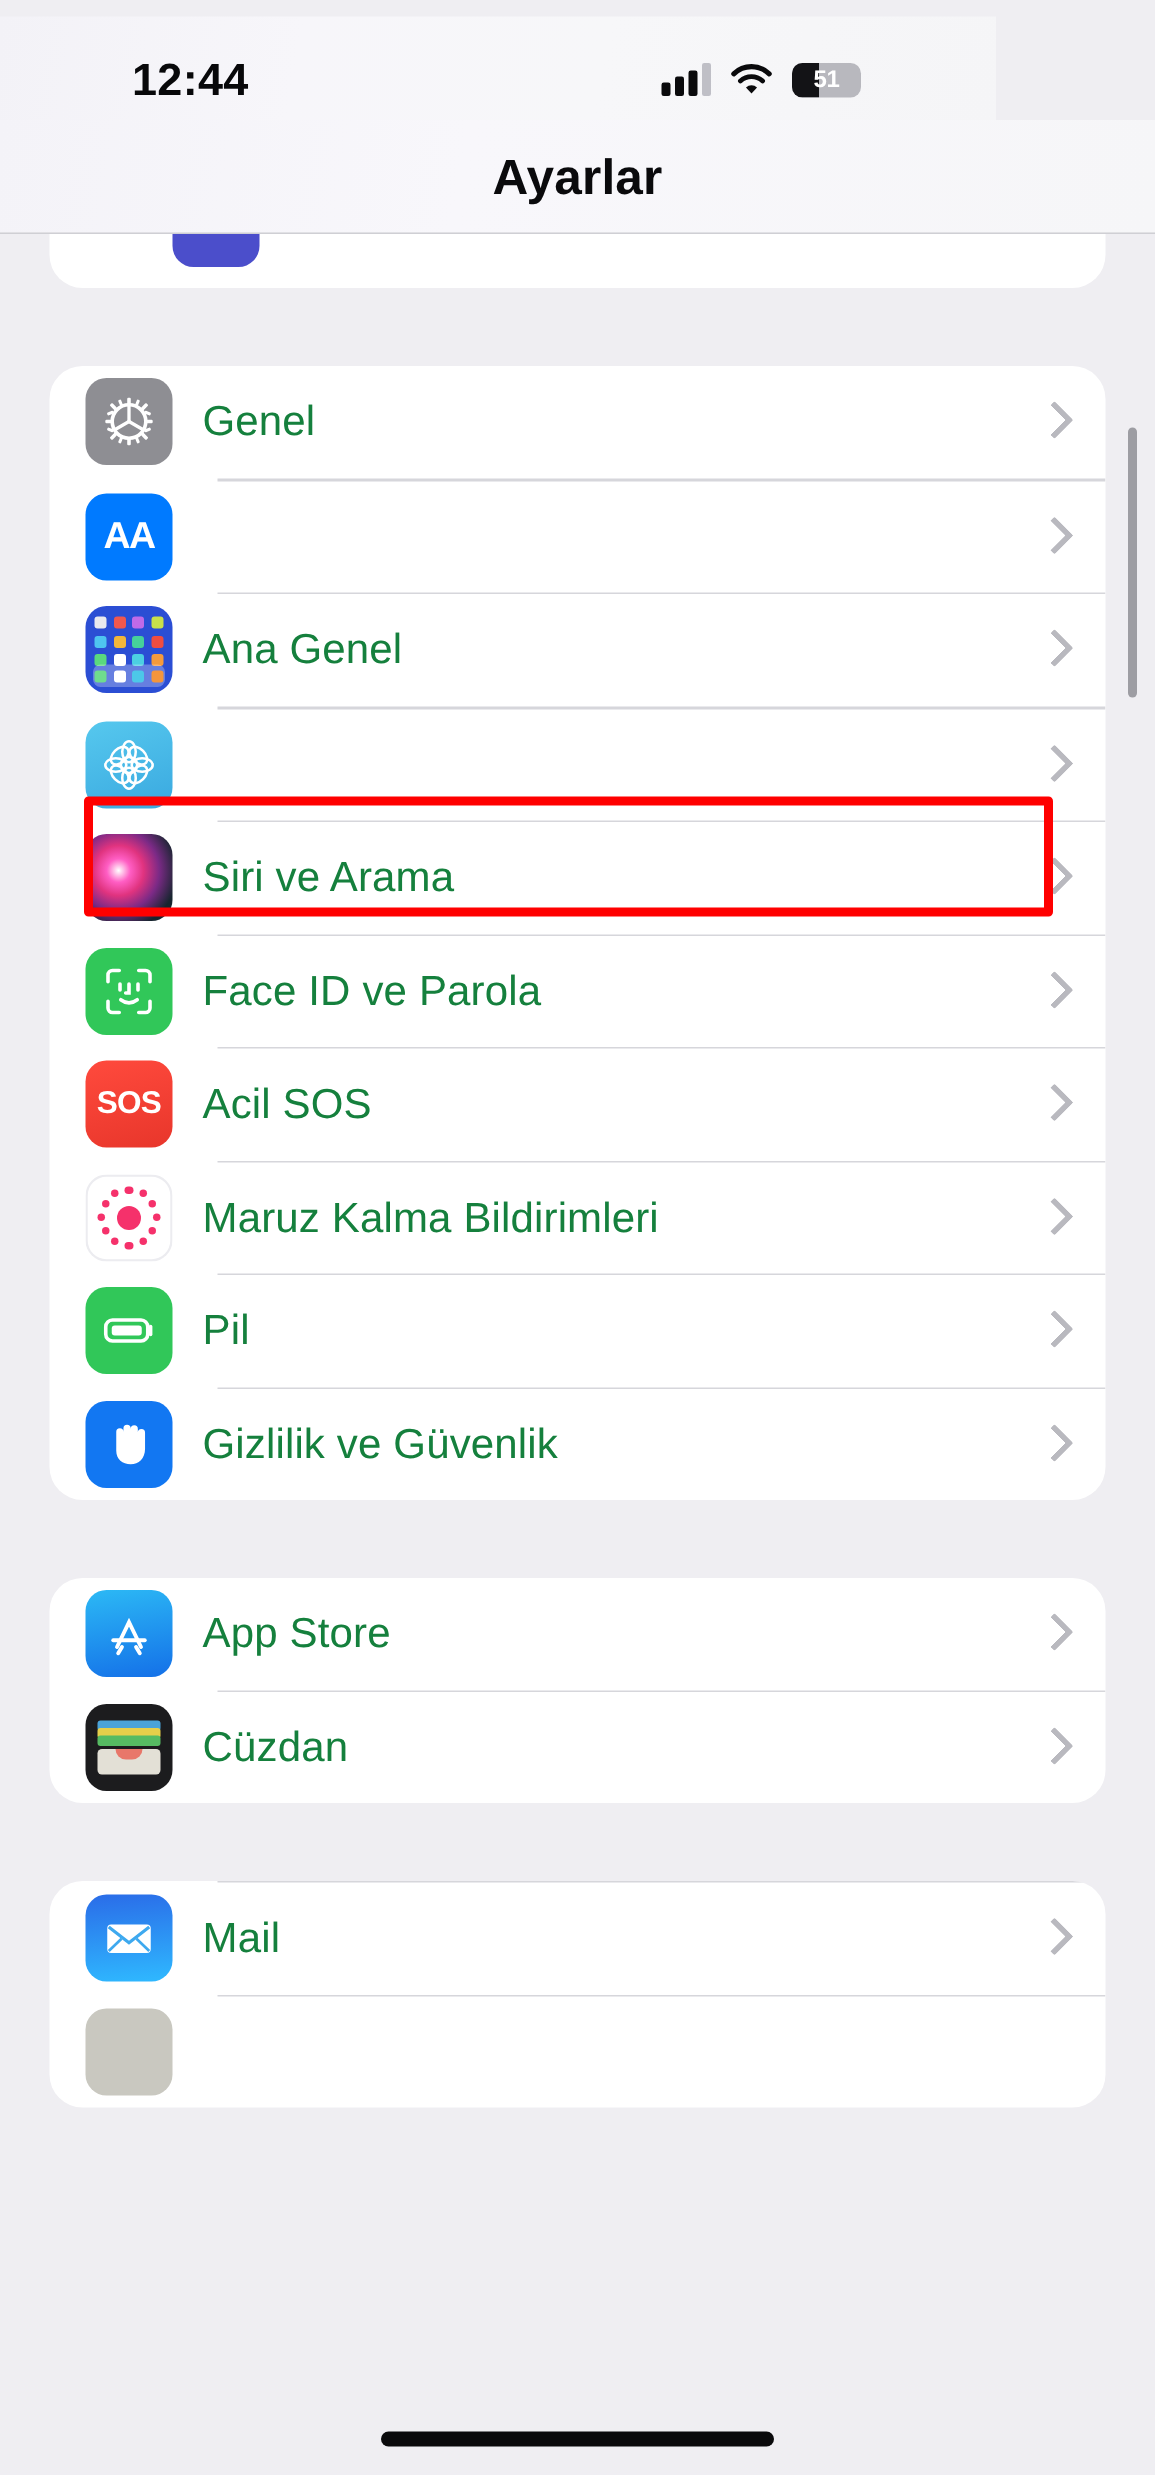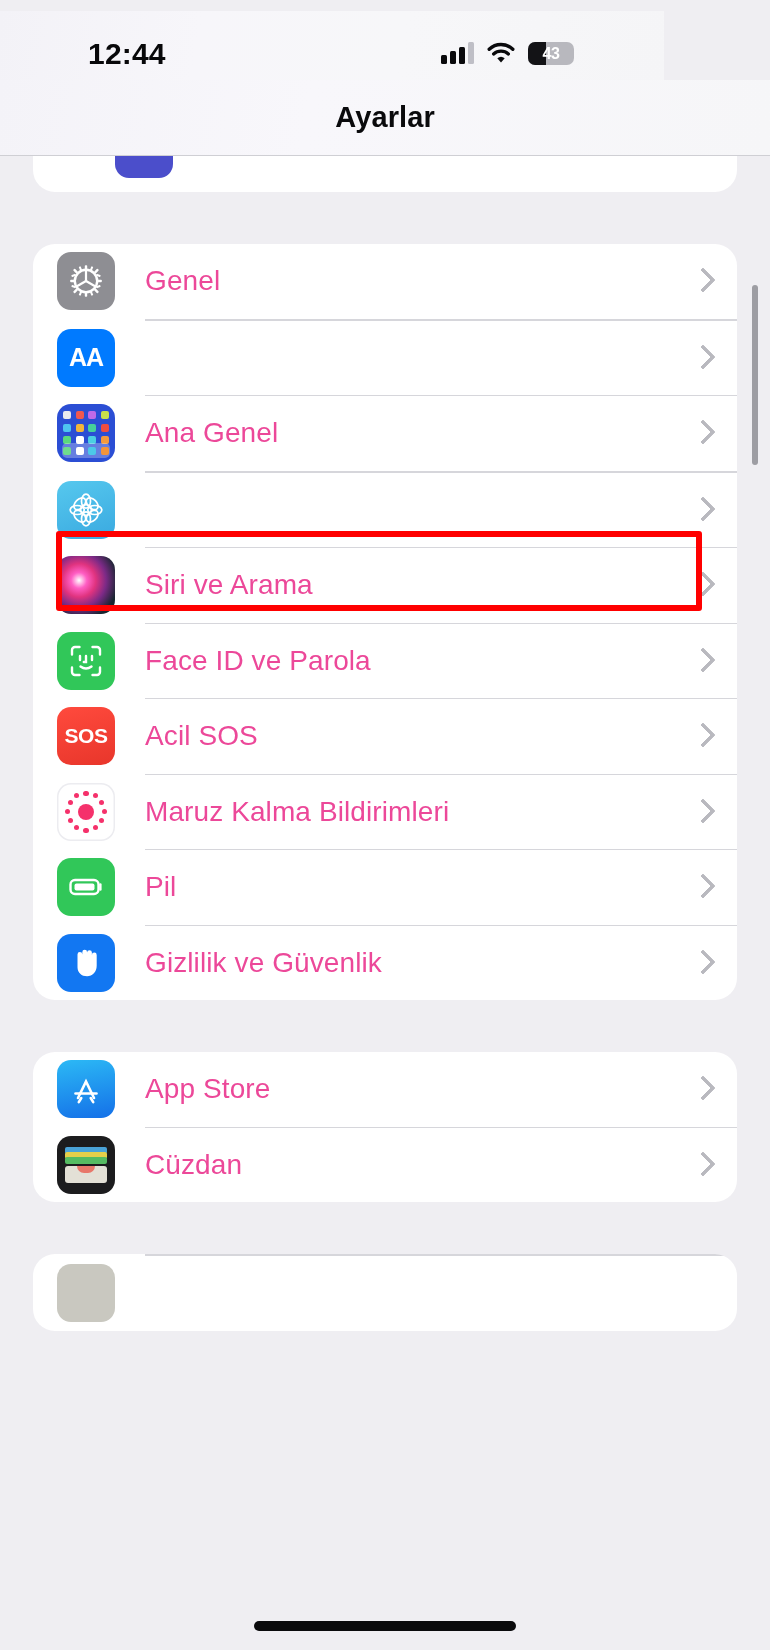--- a/index.html
+++ b/index.html
@@ -45,21 +45,21 @@
   }
 
   
   .navbar {
     position:absolute; top:80px; left:0; width:770px; height:76px;
     background:linear-gradient(100deg,#f4f3f8 0%, #f8f7fb 40%, #f6f6f8 100%);
     border-bottom:1px solid #cfcfd4;
     z-index:30;
     display:flex; align-items:center; justify-content:center;
   }
-  .navbar .title { font-size:29px; font-weight:700; color:#0a0a0c; letter-spacing:0.1px; }
+  .navbar .title { font-size:33px; font-weight:700; color:#0a0a0c; letter-spacing:0.1px; }
 
   
   .content { position:absolute; top:0; left:0; width:770px; height:1650px; }
 
   .group {
     margin:0 33px; background:#ffffff; border-radius:22px; overflow:hidden;
   }
   .group.partial-top {
     border-radius:0 0 22px 22px;
   }
@@ -67,21 +67,21 @@
   .row {
     position:relative; display:flex; align-items:center;
     height:74.5px; padding-left:24px;
   }
   .row .icon {
     width:58px; height:58px; border-radius:14px; flex:0 0 58px;
     display:flex; align-items:center; justify-content:center;
     overflow:hidden; position:relative;
   }
   .row .label {
-    margin-left:30px; font-size:28px; color:#ec4899; letter-spacing:0.1px;
+    margin-left:20px; font-size:28px; color:#15803d; letter-spacing:0.1px;
     white-space:nowrap;
   }
   .row .chev {
     position:absolute; right:30px; top:50%; transform:translateY(-50%);
     width:14px; height:26px;
   }
   .row .chev::before {
     content:""; position:absolute; left:1px; top:3px;
     width:14px; height:14px;
     border-right:4px solid #b9b9bf; border-top:4px solid #b9b9bf;
@@ -381,20 +381,31 @@
         <div class="label">Cüzdan</div>
         <div class="chev"></div>
       </div>
     </div>
 
     <div class="gap"></div>
 
     <div class="group">
       <div class="sep"></div>
 
+      <div class="row">
+        <div class="icon ic-mail">
+          <svg width="40" height="40" viewBox="0 0 40 40">
+            <rect x="5.5" y="11" width="29" height="19" rx="2.6" fill="#ffffff"></rect>
+            <path d="M6.5 12.6 L20 23.2 L33.5 12.6" fill="none" stroke="#3ea9ef" stroke-width="2.1"></path>
+            <path d="M6.5 28.6 L15 20.5 M33.5 28.6 L25 20.5" fill="none" stroke="#3ea9ef" stroke-width="1.8"></path>
+          </svg>
+        </div>
+        <div class="label">Mail</div>
+        <div class="chev"></div>
+      </div>
       <div class="sep"></div>
 
       <div class="row">
         <div class="icon ic-beige"></div>
       </div>
     </div>
 
   </div>
 
   <div class="highlight"></div>
@@ -414,21 +425,21 @@
         <svg width="28" height="22" viewBox="0 0 28 22">
           <g fill="none" stroke="#0a0a0c" stroke-linecap="round">
             <path d="M2.2 7.2 A17 17 0 0 1 25.8 7.2" stroke-width="3.4"></path>
             <path d="M6.6 12 A11 11 0 0 1 21.4 12" stroke-width="3.2"></path>
           </g>
           <path d="M14 20.4 L10.3 16.3 A5.6 5.6 0 0 1 17.7 16.3 Z" fill="#0a0a0c"></path>
         </svg>
       </div>
       <div class="batt">
         <div class="batt-fill"></div>
-        <div class="batt-num">43</div>
+        <div class="batt-num">51</div>
 
       </div>
     </div>
   </div>
 
   <div class="navbar">
     <div class="title">Ayarlar</div>
   </div>
 
   <div class="home-ind"></div>

